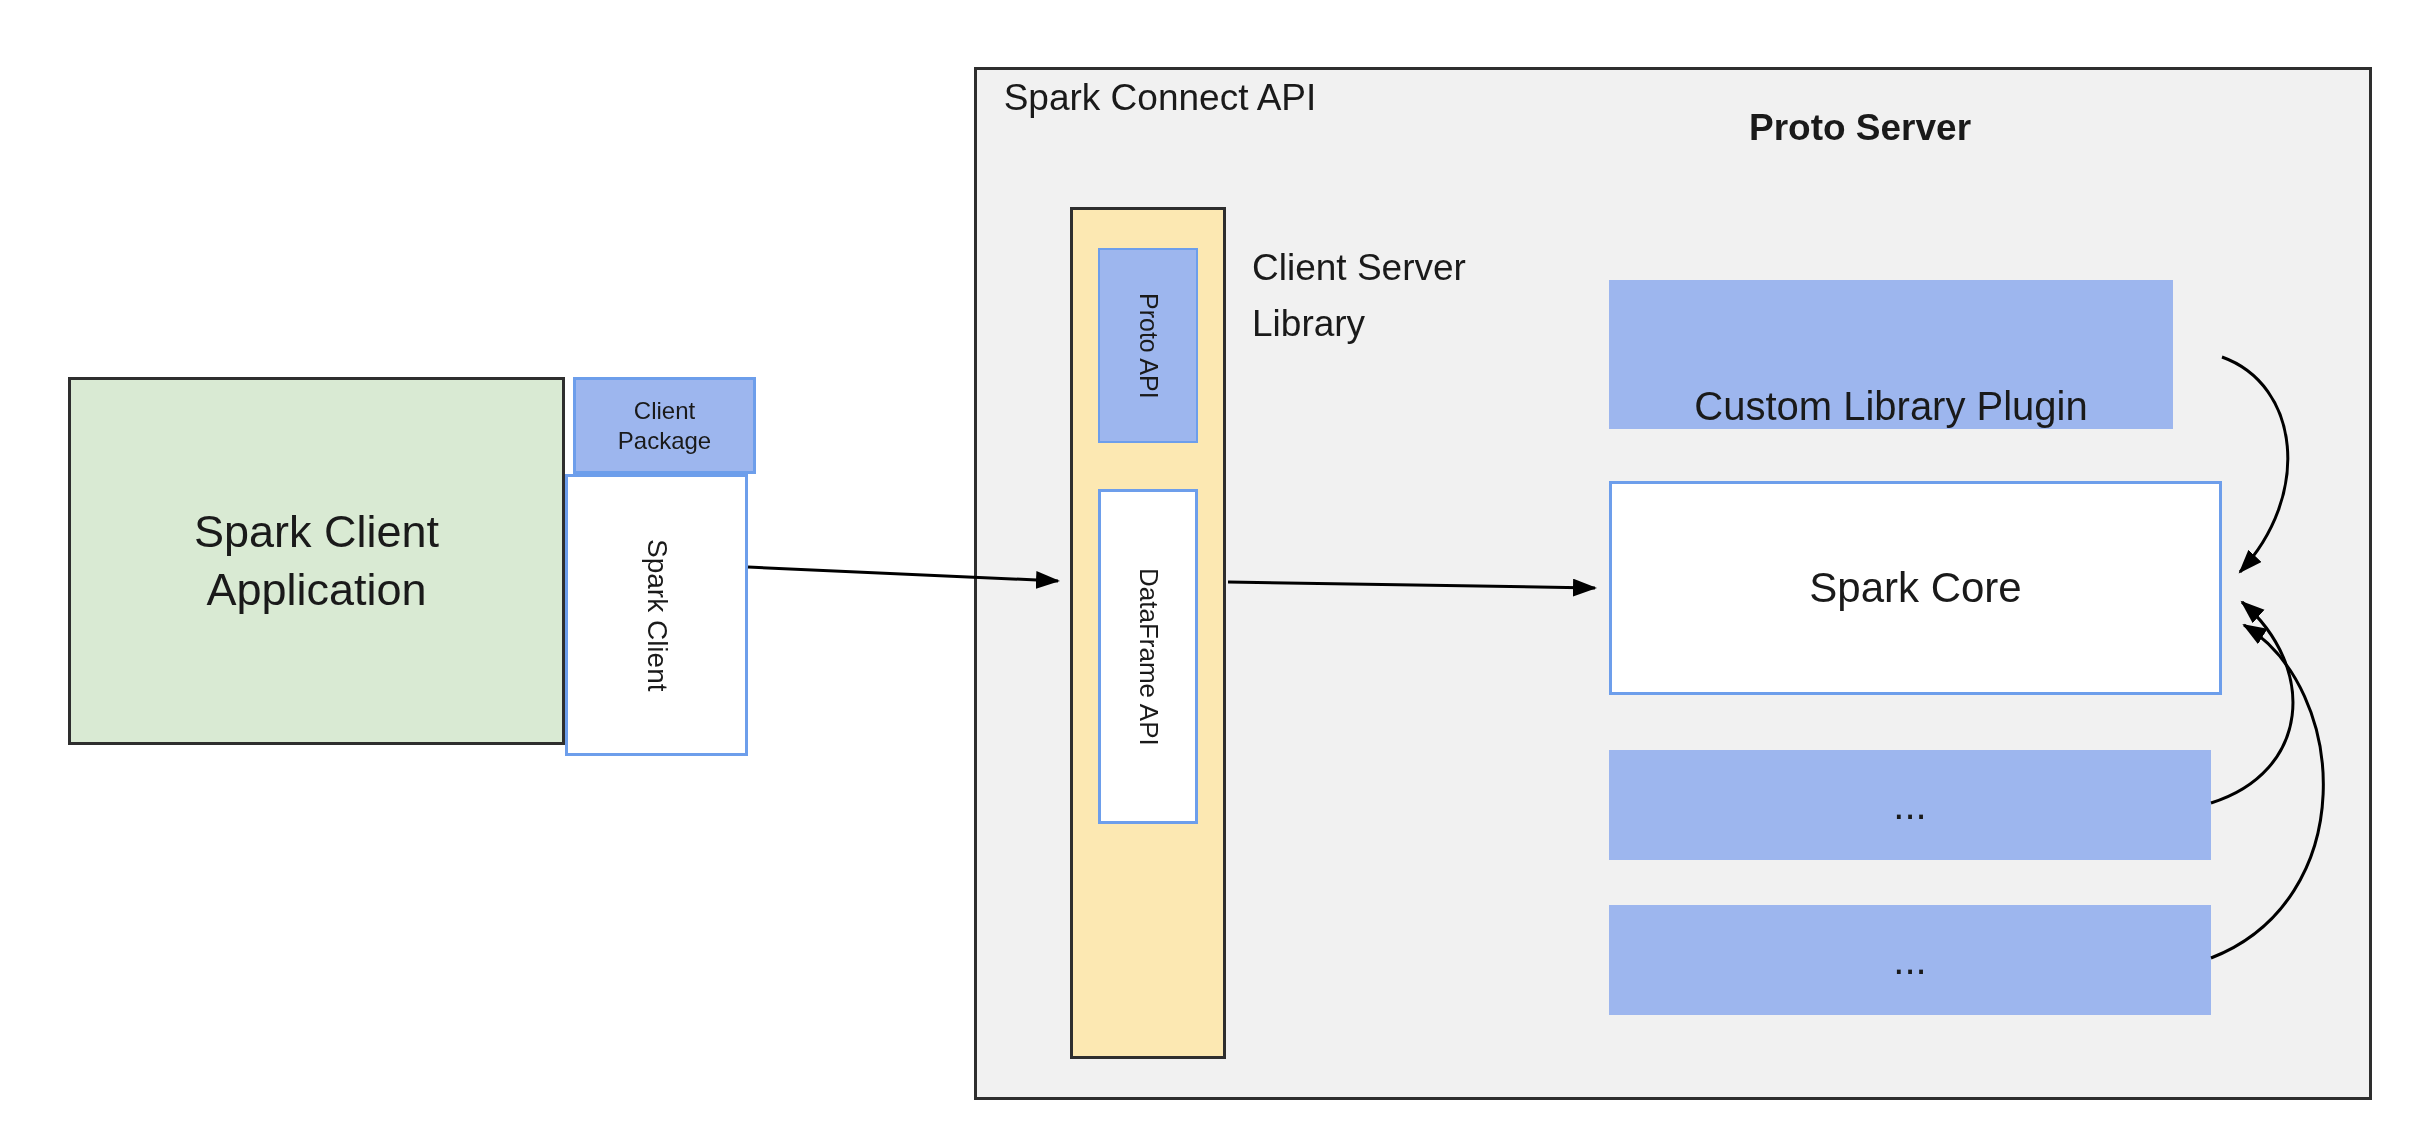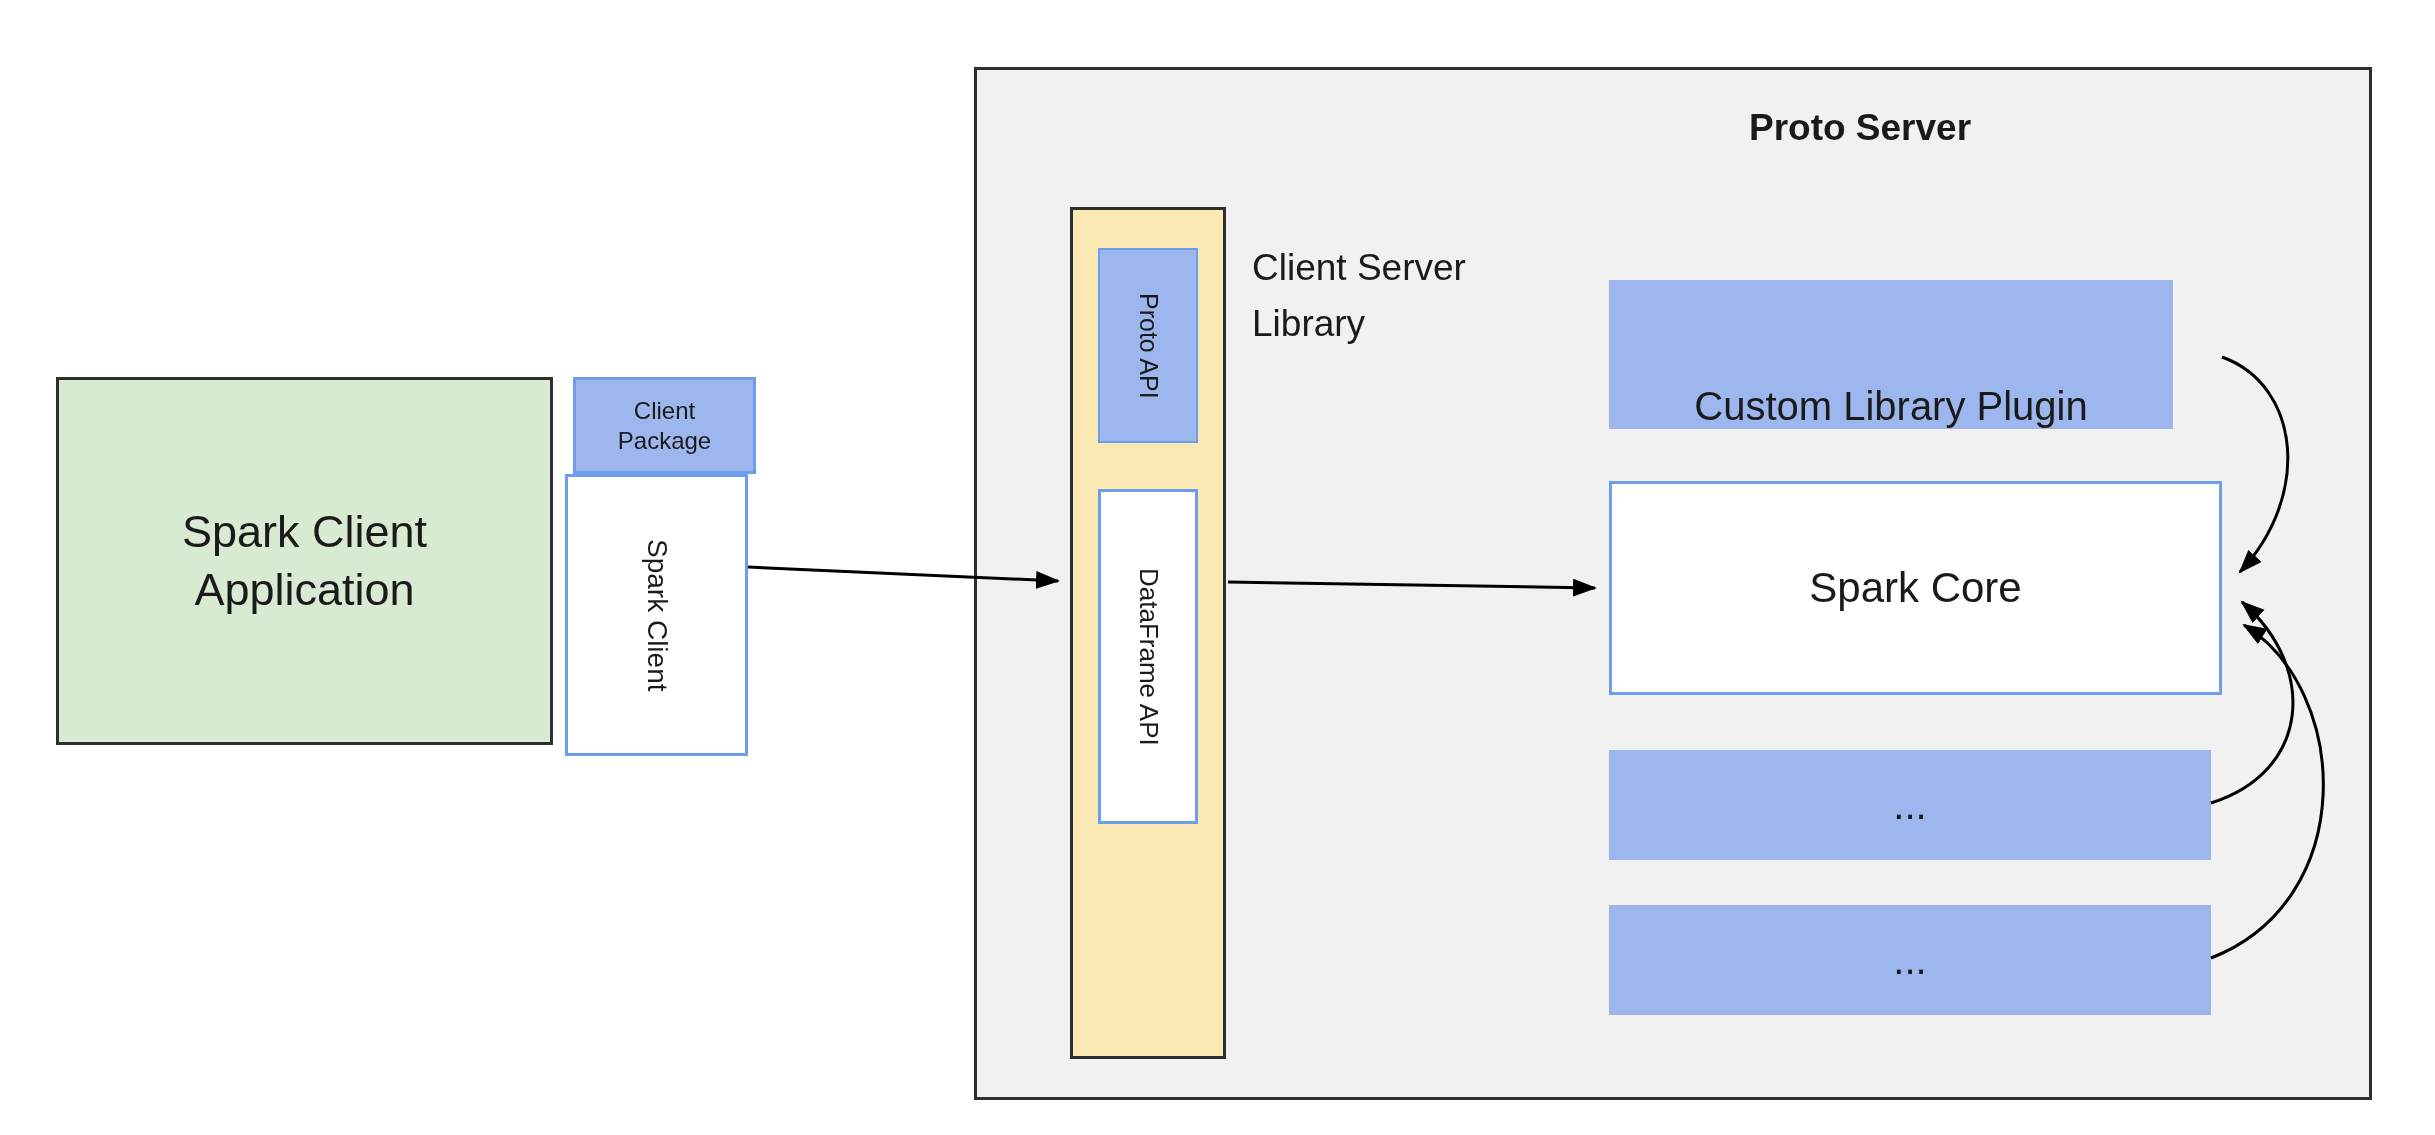--- a/index.html
+++ b/index.html
@@ -24,21 +24,21 @@
     text-align:center;
   }
   
   .server-box{
     left:974px; top:67px; width:1398px; height:1033px;
     background:var(--gray,#f1f1f1);
     border:3px solid var(--dark_border,#2e2e2e);
   }
   
   .green-box{
-    left:56px; top:377px; width:497px; height:368px;
+    left:68px; top:377px; width:497px; height:368px;
     background:var(--green,#d9ead3);
     border:3px solid var(--dark_border,#2e2e2e);
     font-size:45px; line-height:1.3;
     padding:0 30px;
   }
   
   .client-package-box{
     left:565px; top:377px; width:183px; height:97px;
     background:var(--blue,#9db6ee);
     border:3px solid var(--blue_border,#6d9eeb);
@@ -113,20 +113,21 @@
   .arrow-line{stroke:var(--arrow,#000); stroke-width:3; fill:none;}
   .arrow-head{fill:var(--arrow,#000);}
 </style>
 </head>
 <body>
 
 <div class="canvas">
 
   <div class="box server-box"></div>
 
+  <div class="label connect-api-label">Spark Connect API</div>
 
   <div class="label server-title">Proto Server</div>
 
   <div class="label library-label">Client Server Library</div>
 
   <div class="box yellow-box"></div>
 
   <div class="box proto-box">
     <span class="vtext">Proto API</span>
   </div>

